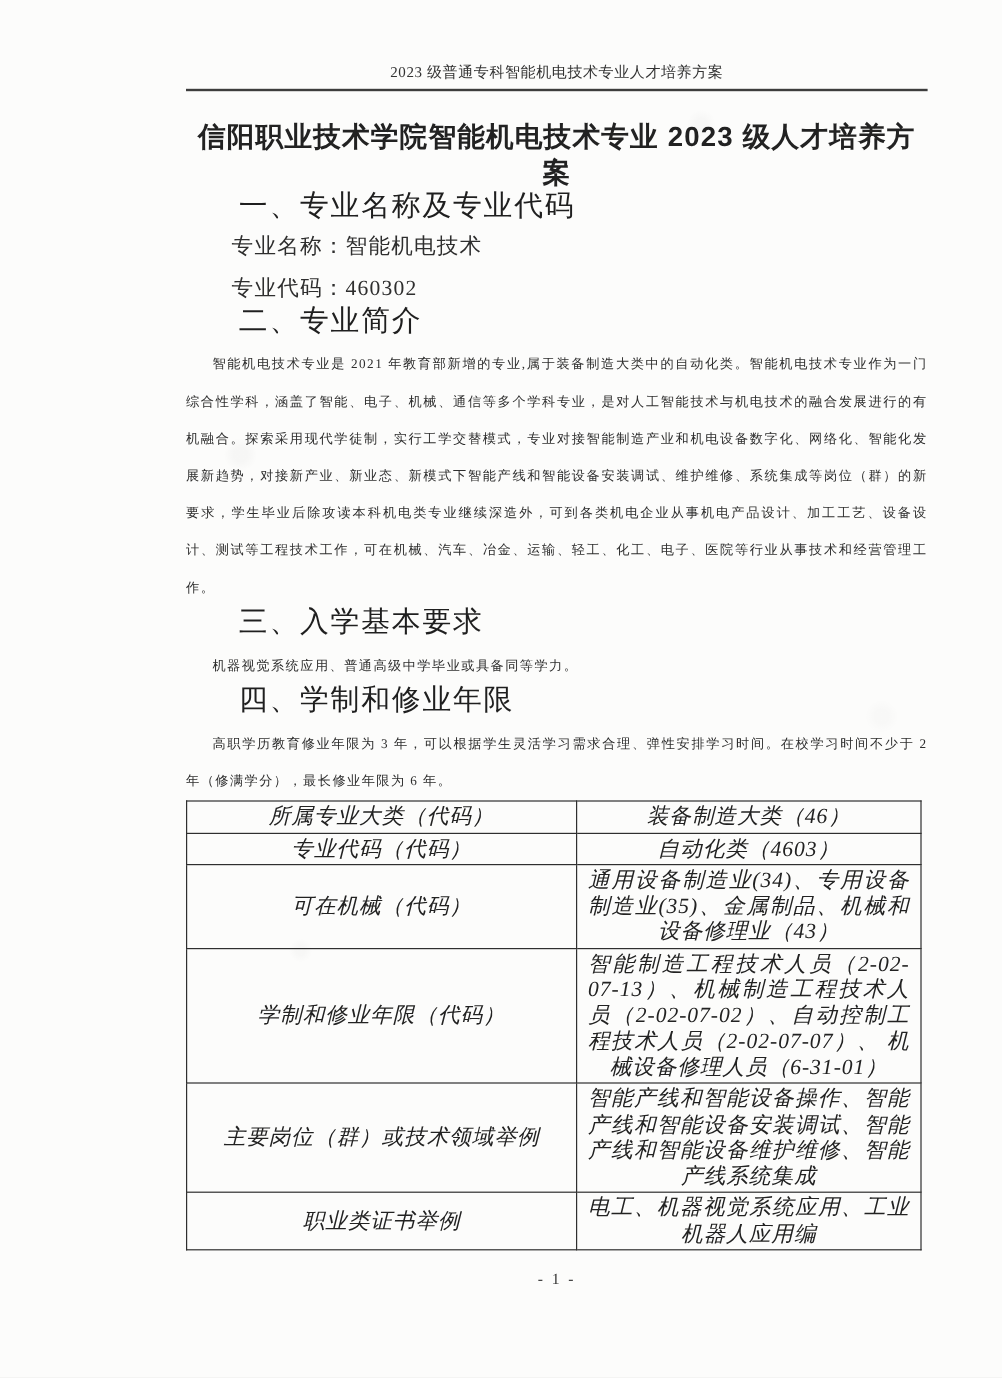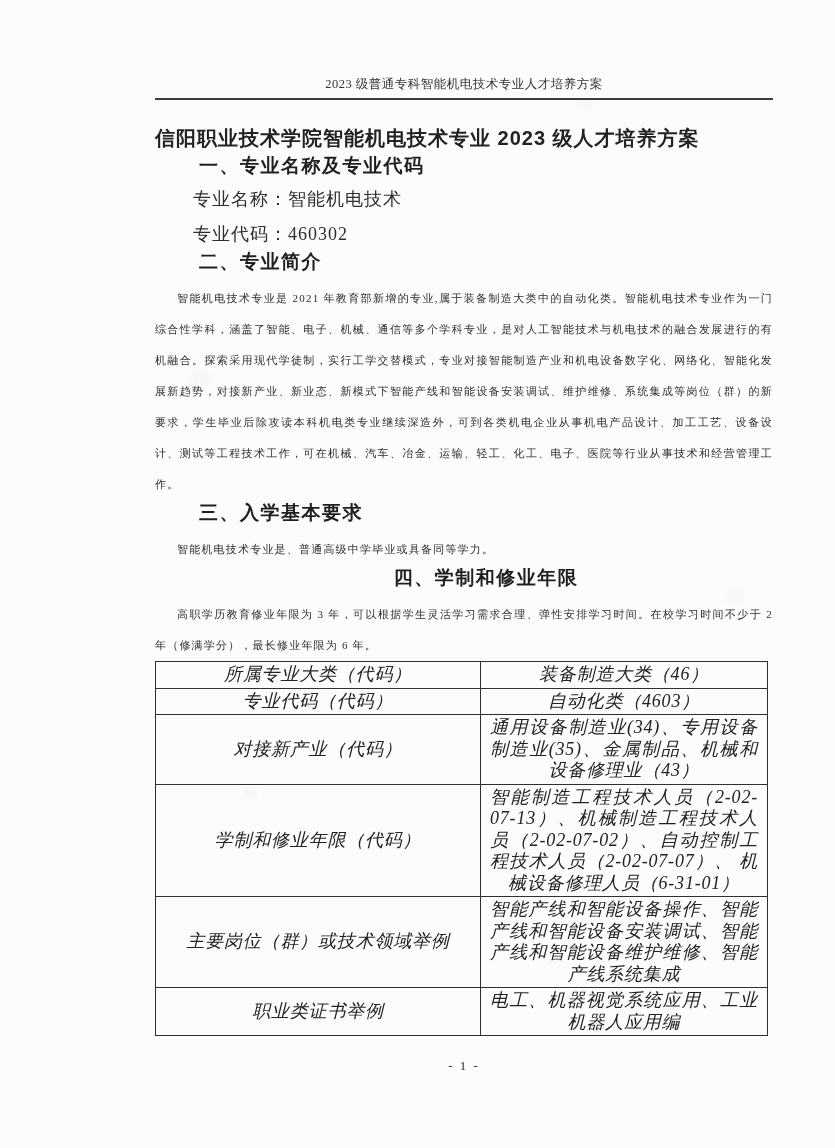--- a/index.html
+++ b/index.html
@@ -18,53 +18,54 @@
       radial-gradient(circle at 30% 69%, rgba(0,0,0,0.018) 0 4px, transparent 10px),
       radial-gradient(circle at 88% 52%, rgba(0,0,0,0.015) 0 6px, transparent 14px);
     color: #2b2b2b;
     overflow: hidden;
   }
   .content {
     margin-left: 155px;
     width: 618px;
   }
   .doc-header {
-    padding-top: 76px;
+    padding-top: 52px;
     padding-bottom: 5px;
     border-bottom: 2px solid #3d3d3d;
   }
   .doc-header .running-header {
     text-align: center;
     font-size: 12.5px;
     letter-spacing: 0.5px;
     color: #333;
   }
   .doc-title {
     font-family: "Liberation Sans", "DejaVu Sans", sans-serif;
     font-weight: bold;
-    font-size: 20px;
+    font-size: 23px;
     line-height: 30px;
     letter-spacing: 1px;
+    text-align: center;
     color: #222;
     margin: 23px 0 0 0;
   }
   h2.sec-heading {
     font-family: "Liberation Sans", "DejaVu Sans", sans-serif;
-    font-weight: bold;
-    font-size: 19px;
+    font-weight: normal;
+    font-size: 24px;
     line-height: 26px;
     letter-spacing: 1.5px;
     color: #1f1f1f;
     margin: 0;
     padding-left: 44px;
   }
   .h-sec1 { margin-top: 41px; }
   .h-sec2 { margin-top: 9px; }
   .h-sec3 { margin-top: 10px; }
-  .h-sec4 { margin-top: 13px; text-align: center; }
+  .h-sec4 { margin-top: 13px; }
   .h-sec5 { margin-top: 14px; margin-bottom: 9px; }
   p.field-line {
     font-size: 18px;
     line-height: 30px;
     letter-spacing: 1px;
     margin: 5px 0 0 0;
     padding-left: 38px;
     color: #2e2e2e;
   }
   p.body-para {
@@ -130,42 +131,42 @@
       <p class="field-line">专业代码：460302</p>
     </section>
 
     <section>
       <h2 class="sec-heading h-sec2">二、专业简介</h2>
       <p class="body-para">智能机电技术专业是 2021 年教育部新增的专业,属于装备制造大类中的自动化类。智能机电技术专业作为一门综合性学科，涵盖了智能、电子、机械、通信等多个学科专业，是对人工智能技术与机电技术的融合发展进行的有机融合。探索采用现代学徒制，实行工学交替模式，专业对接智能制造产业和机电设备数字化、网络化、智能化发展新趋势，对接新产业、新业态、新模式下智能产线和智能设备安装调试、维护维修、系统集成等岗位（群）的新要求，学生毕业后除攻读本科机电类专业继续深造外，可到各类机电企业从事机电产品设计、加工工艺、设备设计、测试等工程技术工作，可在机械、汽车、冶金、运输、轻工、化工、电子、医院等行业从事技术和经营管理工作。</p>
     </section>
 
     <section>
       <h2 class="sec-heading h-sec3">三、入学基本要求</h2>
-      <p class="body-para">智能机电技术专业是、普通高级中学毕业或具备同等学力。</p>
+      <p class="body-para">机器视觉系统应用、普通高级中学毕业或具备同等学力。</p>
     </section>
 
     <section>
       <h2 class="sec-heading h-sec4">四、学制和修业年限</h2>
       <p class="body-para">高职学历教育修业年限为 3 年，可以根据学生灵活学习需求合理、弹性安排学习时间。在校学习时间不少于 2 年（修满学分），最长修业年限为 6 年。</p>
     </section>
 
     <section>
 
       <table class="job-table">
         <tbody>
           <tr>
             <td class="cell-label">所属专业大类（代码）</td>
             <td class="cell-value">装备制造大类（46）</td>
           </tr>
           <tr>
             <td class="cell-label">专业代码（代码）</td>
             <td class="cell-value">自动化类（4603）</td>
           </tr>
           <tr>
-            <td class="cell-label">对接新产业（代码）</td>
+            <td class="cell-label">可在机械（代码）</td>
             <td class="cell-value">通用设备制造业(34)、专用设备制造业(35)、金属制品、机械和设备修理业（43）</td>
           </tr>
           <tr>
             <td class="cell-label">学制和修业年限（代码）</td>
             <td class="cell-value">智能制造工程技术人员（2-02-07-13）、机械制造工程技术人员（2-02-07-02）、自动控制工程技术人员（2-02-07-07）、 机械设备修理人员（6-31-01）</td>
           </tr>
           <tr>
             <td class="cell-label">主要岗位（群）或技术领域举例</td>
             <td class="cell-value">智能产线和智能设备操作、智能产线和智能设备安装调试、智能产线和智能设备维护维修、智能产线系统集成</td>
           </tr>

